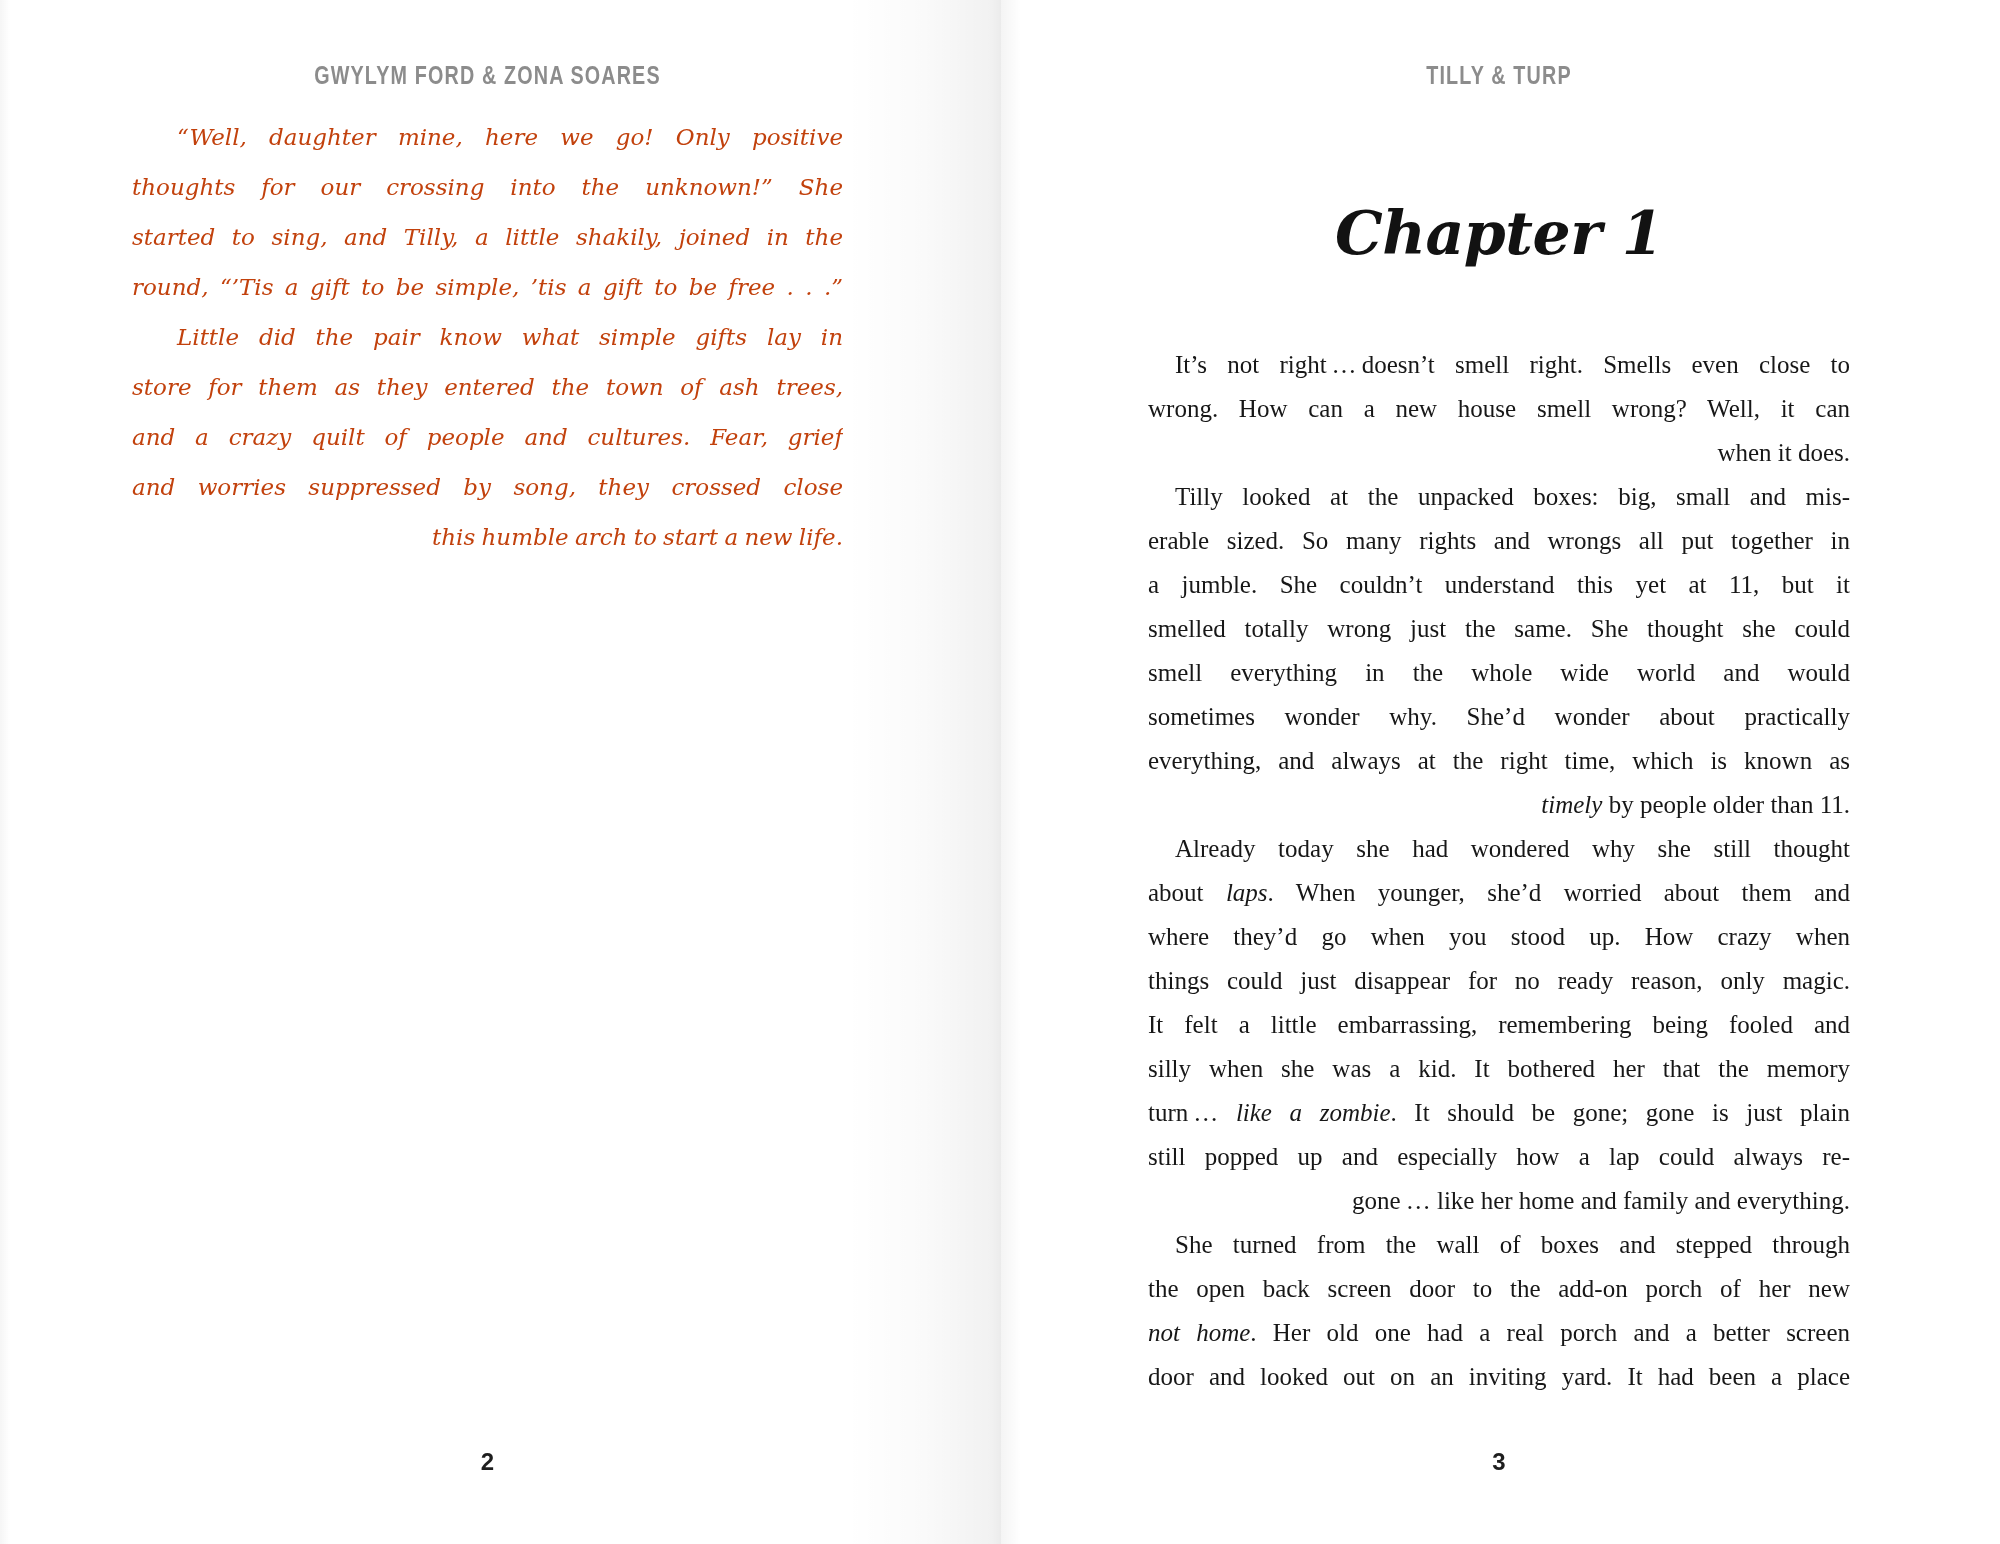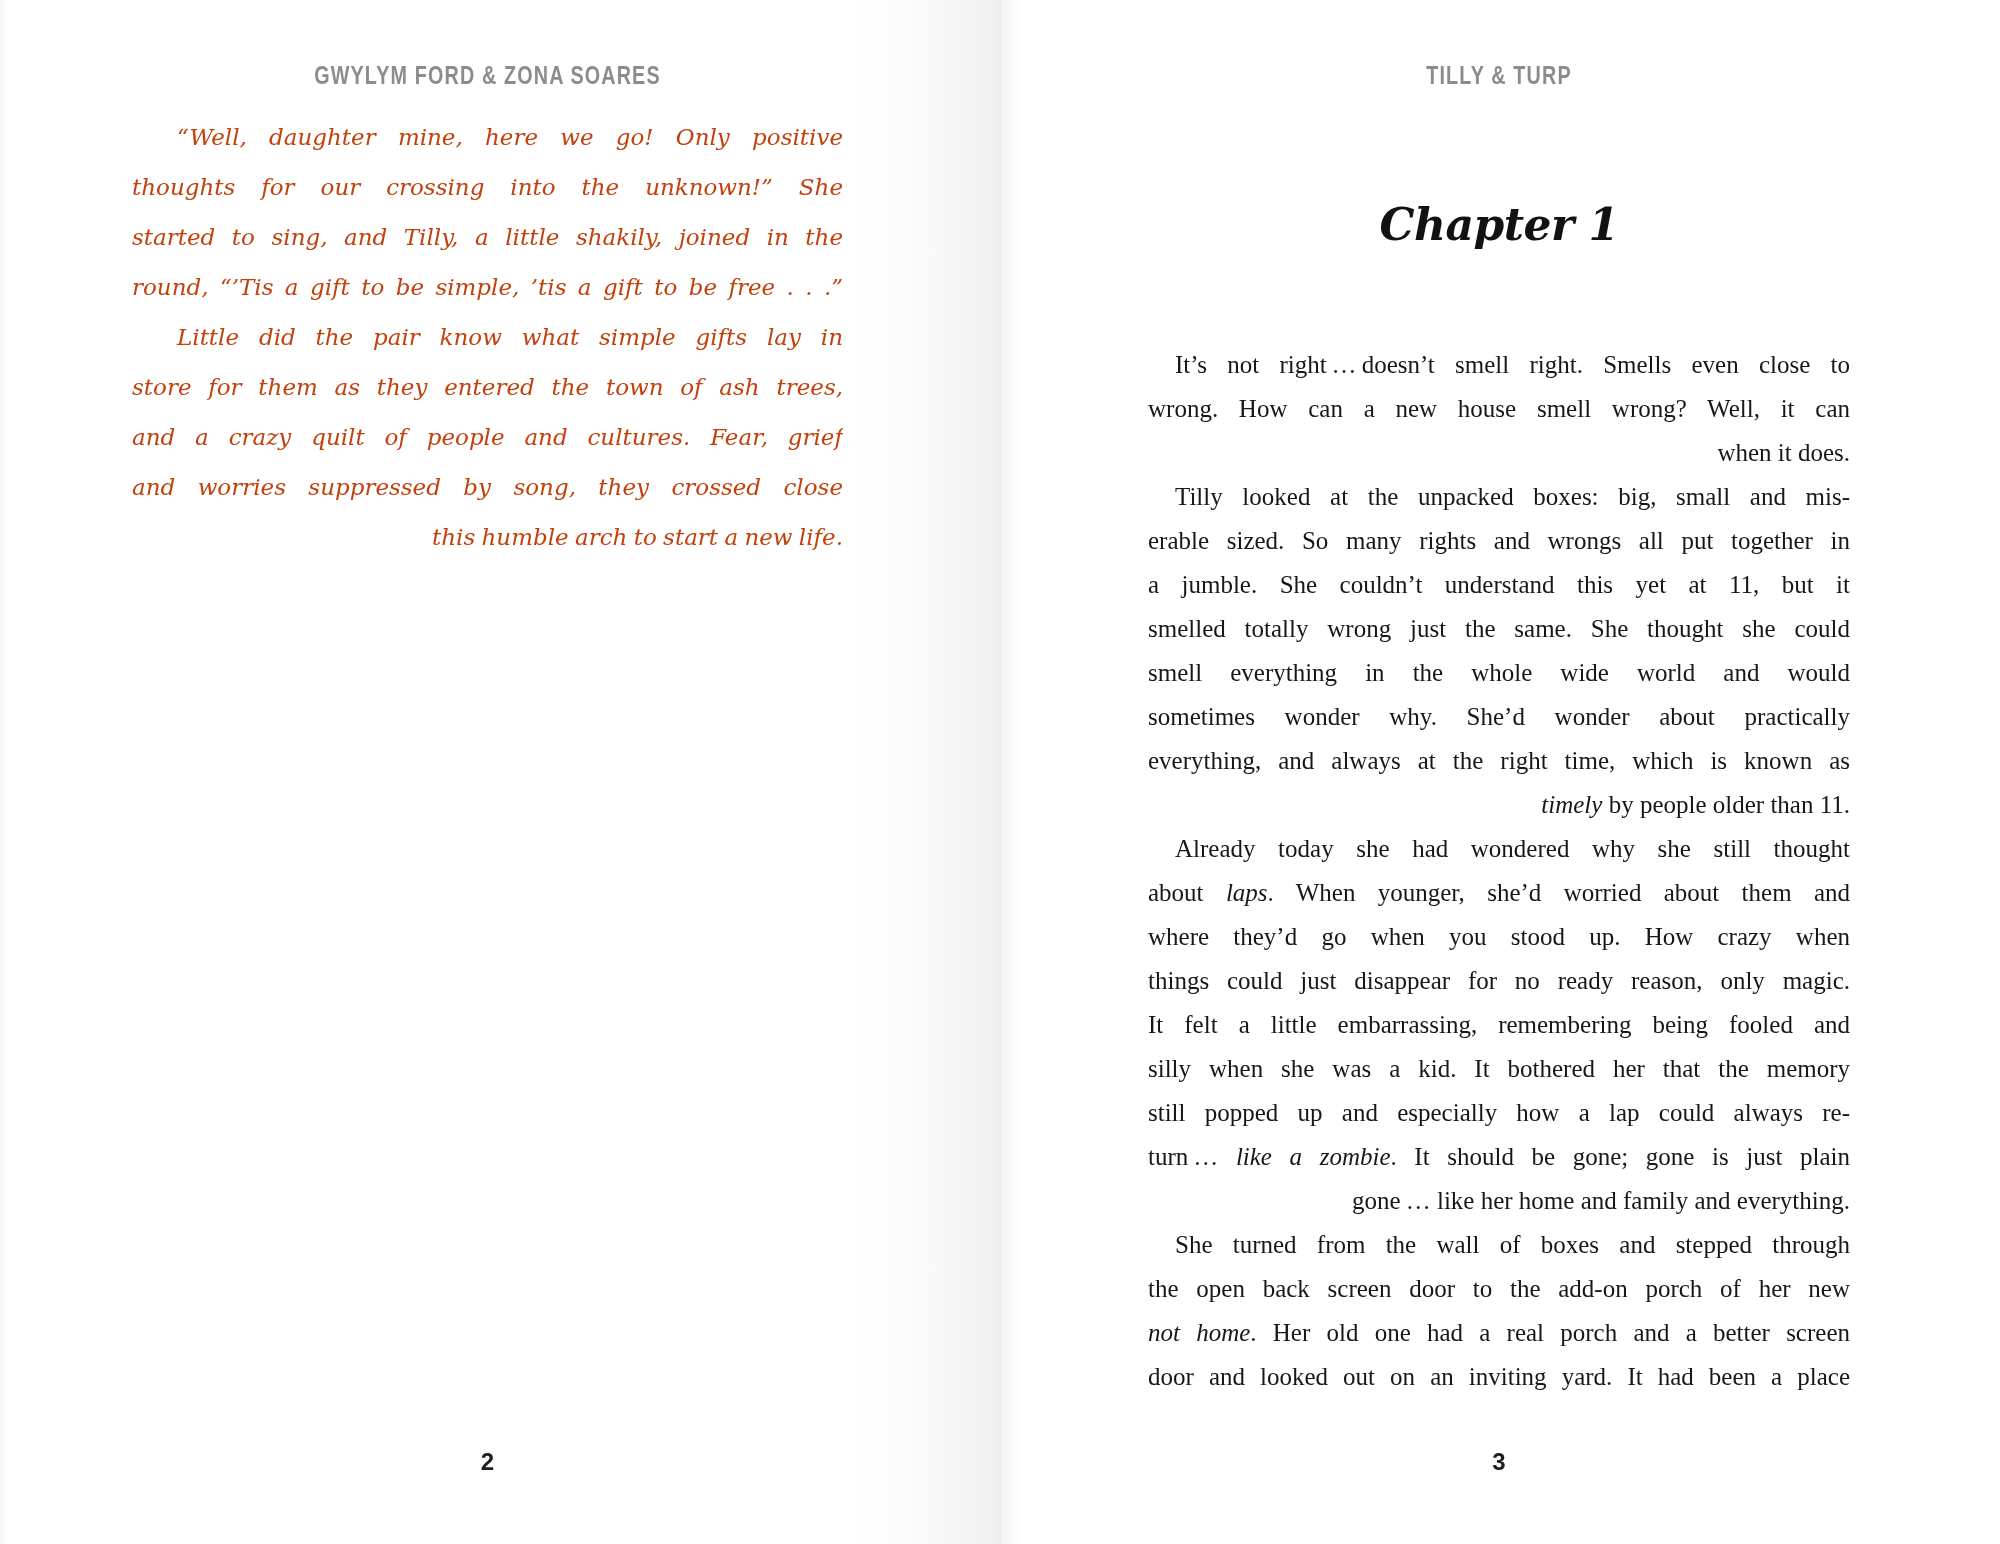--- a/index.html
+++ b/index.html
@@ -10,21 +10,21 @@
   .running-head{position:absolute;top:60px;text-align:center;
     font-family:"Liberation Sans",sans-serif;font-weight:bold;
     font-size:26px;letter-spacing:1.5px;color:#8c8c8c;
     transform:scaleX(0.76);transform-origin:center;white-space:nowrap;}
   .running-head.lp{left:132px;width:711px;}
   .running-head.rp{left:1148px;width:702px;}
 
   
   .chapter{position:absolute;left:1148px;top:203px;width:702px;margin:0;
     text-align:center;font-family:"DejaVu Serif",serif;font-weight:bold;font-style:italic;
-    font-size:44px;line-height:1;letter-spacing:-0.5px;color:#121212;}
+    font-size:60px;line-height:1;letter-spacing:-0.5px;color:#121212;}
 
   
   .body{position:absolute;}
   .body .line{text-align:justify;overflow:hidden;}
   .body .line::after{content:"";display:inline-block;width:100%;height:0;}
   .body .line.last{text-align:right;}
   .body .line.last::after{content:none;}
   .body em{}
 
   #left-body{left:132px;top:112px;width:711px;
@@ -89,22 +89,22 @@
         <div class="line"><span>smell everything in the whole wide world and would</span></div>
         <div class="line"><span>sometimes wonder why. She’d wonder about practically</span></div>
         <div class="line"><span>everything, and always at the right time, which is known as</span></div>
         <div class="line last"><span></span><em>timely</em><span> by people older than 11.</span></div>
         <div class="line indent"><span>Already today she had wondered why she still thought</span></div>
         <div class="line"><span>about </span><em>laps</em><span>. When younger, she’d worried about them and</span></div>
         <div class="line"><span>where they’d go when you stood up. How crazy when</span></div>
         <div class="line"><span>things could just disappear for no ready reason, only magic.</span></div>
         <div class="line"><span>It felt a little embarrassing, remembering being fooled and</span></div>
         <div class="line"><span>silly when she was a kid. It bothered her that the memory</span></div>
+        <div class="line"><span>turn … </span><em>like a zombie</em><span>. It should be gone; gone is just plain</span></div>
         <div class="line"><span>still popped up and especially how a lap could always re-</span></div>
-        <div class="line"><span>turn … </span><em>like a zombie</em><span>. It should be gone; gone is just plain</span></div>
         <div class="line last"><span>gone … like her home and family and everything.</span></div>
         <div class="line indent"><span>She turned from the wall of boxes and stepped through</span></div>
         <div class="line"><span>the open back screen door to the add-on porch of her new</span></div>
         <div class="line"><span></span><em>not home</em><span>. Her old one had a real porch and a better screen</span></div>
         <div class="line"><span>door and looked out on an inviting yard. It had been a place</span></div>
       </div>
     <div class="pagenum rp">3</div>
   </div>
 
   <div class="gutter-shadow-left"></div>

